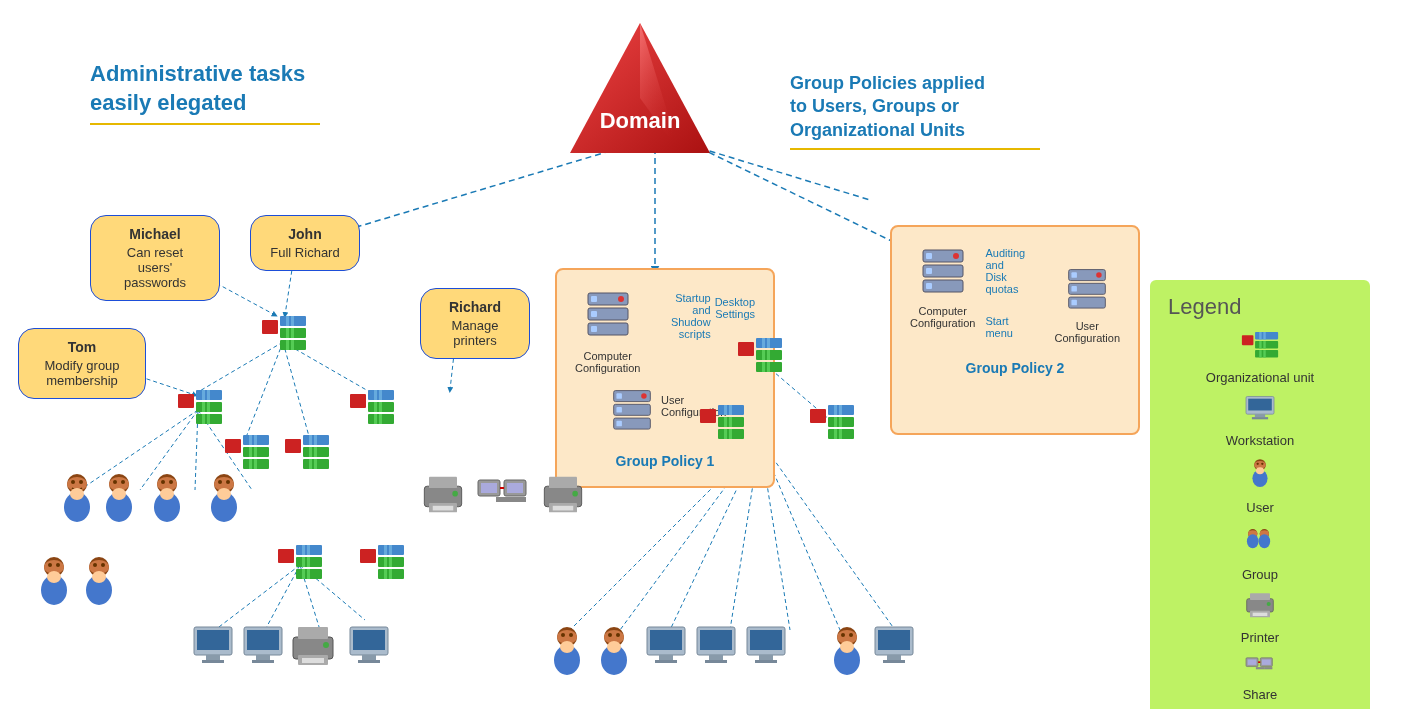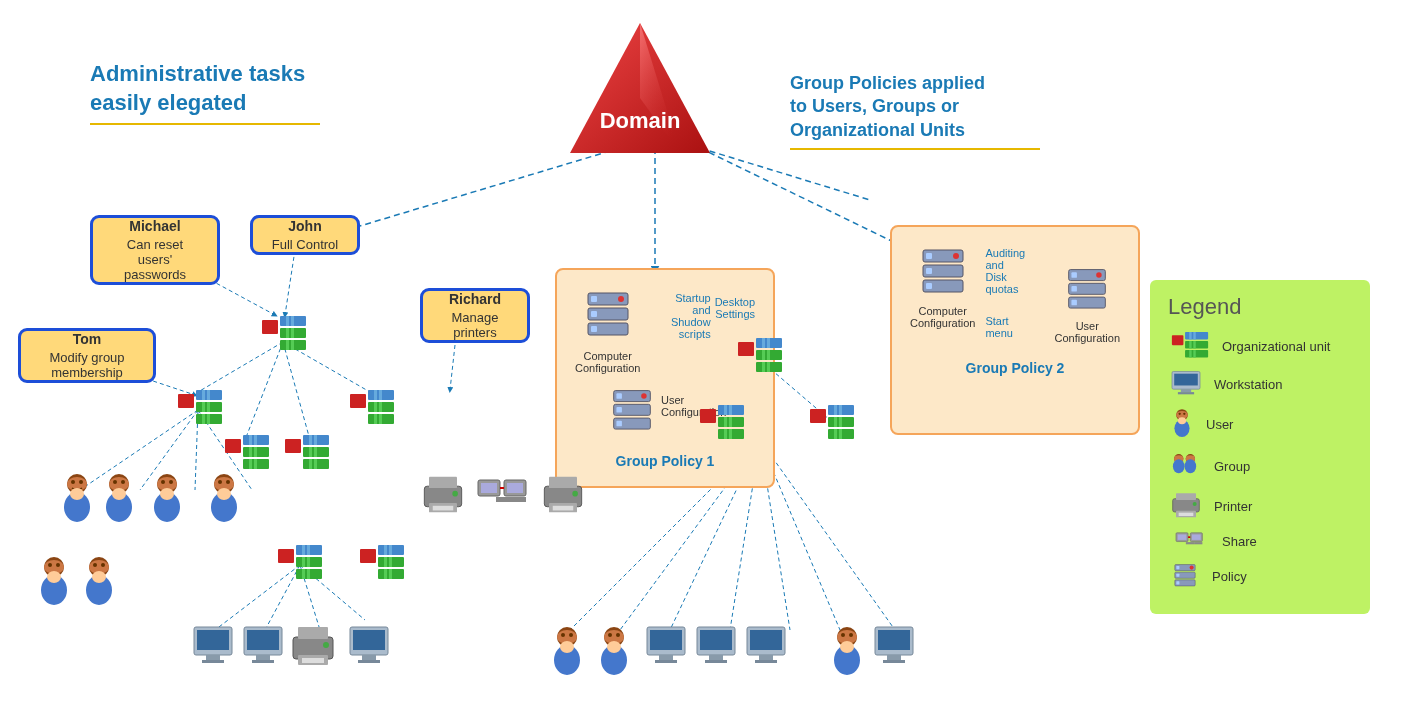--- a/index.html
+++ b/index.html
@@ -70,23 +70,23 @@
       display: block;
       border-bottom: 2px solid #e6b800;
       margin-top: 6px;
       width: 250px;
     }
 
     
     .user-box {
       position: absolute;
       background: #ffd97a;
-      border: 3px solid #1d4ed8;
-      border-radius: 9px;
-      padding: 0 10px;
+      border: 1px solid #1d4ed8;
+      border-radius: 16px;
+      padding: 10px 10px;
       font-size: 13px;
       color: #333;
       min-width: 110px;
       text-align: center;
     }
     .user-box .user-name {
       font-weight: bold;
       font-size: 14px;
       margin-bottom: 3px;
     }
@@ -121,20 +121,21 @@
       font-size: 22px;
       color: #555;
       margin-bottom: 12px;
       font-weight: normal;
     }
     .legend-item {
       display: flex;
       align-items: center;
       margin-bottom: 10px;
       gap: 10px;
+      flex-direction: column;
     }
     .legend-item-label {
       font-size: 13px;
       color: #333;
     }
 
   </style>
 </head>
 <body>
 
@@ -218,24 +219,24 @@
     Group Policies applied<br>to Users, Groups or<br>Organizational Units
   </div>
 
   <div class="user-box" style="left:90px;top:215px;width:130px;">
     <div class="user-name">Michael</div>
     <div>Can reset<br>users'<br>passwords</div>
   </div>
 
   <div class="user-box" style="left:250px;top:215px;width:110px;">
     <div class="user-name">John</div>
-    <div>Full Control</div>
-  </div>
-
-  <div class="user-box" style="left:18px;top:328px;width:138px;">
+    <div>Full Richard</div>
+  </div>
+
+  <div class="user-box" style="left:18px;top:328px;width:128px;">
     <div class="user-name">Tom</div>
     <div>Modify group<br>membership</div>
   </div>
 
   <div class="user-box" style="left:420px;top:288px;width:102px;">
     <div class="user-name">Richard</div>
     <div>Manage<br>printers</div>
   </div>
 
   <div class="gp-box" style="left:555px;top:268px;width:220px;min-height:220px;">

